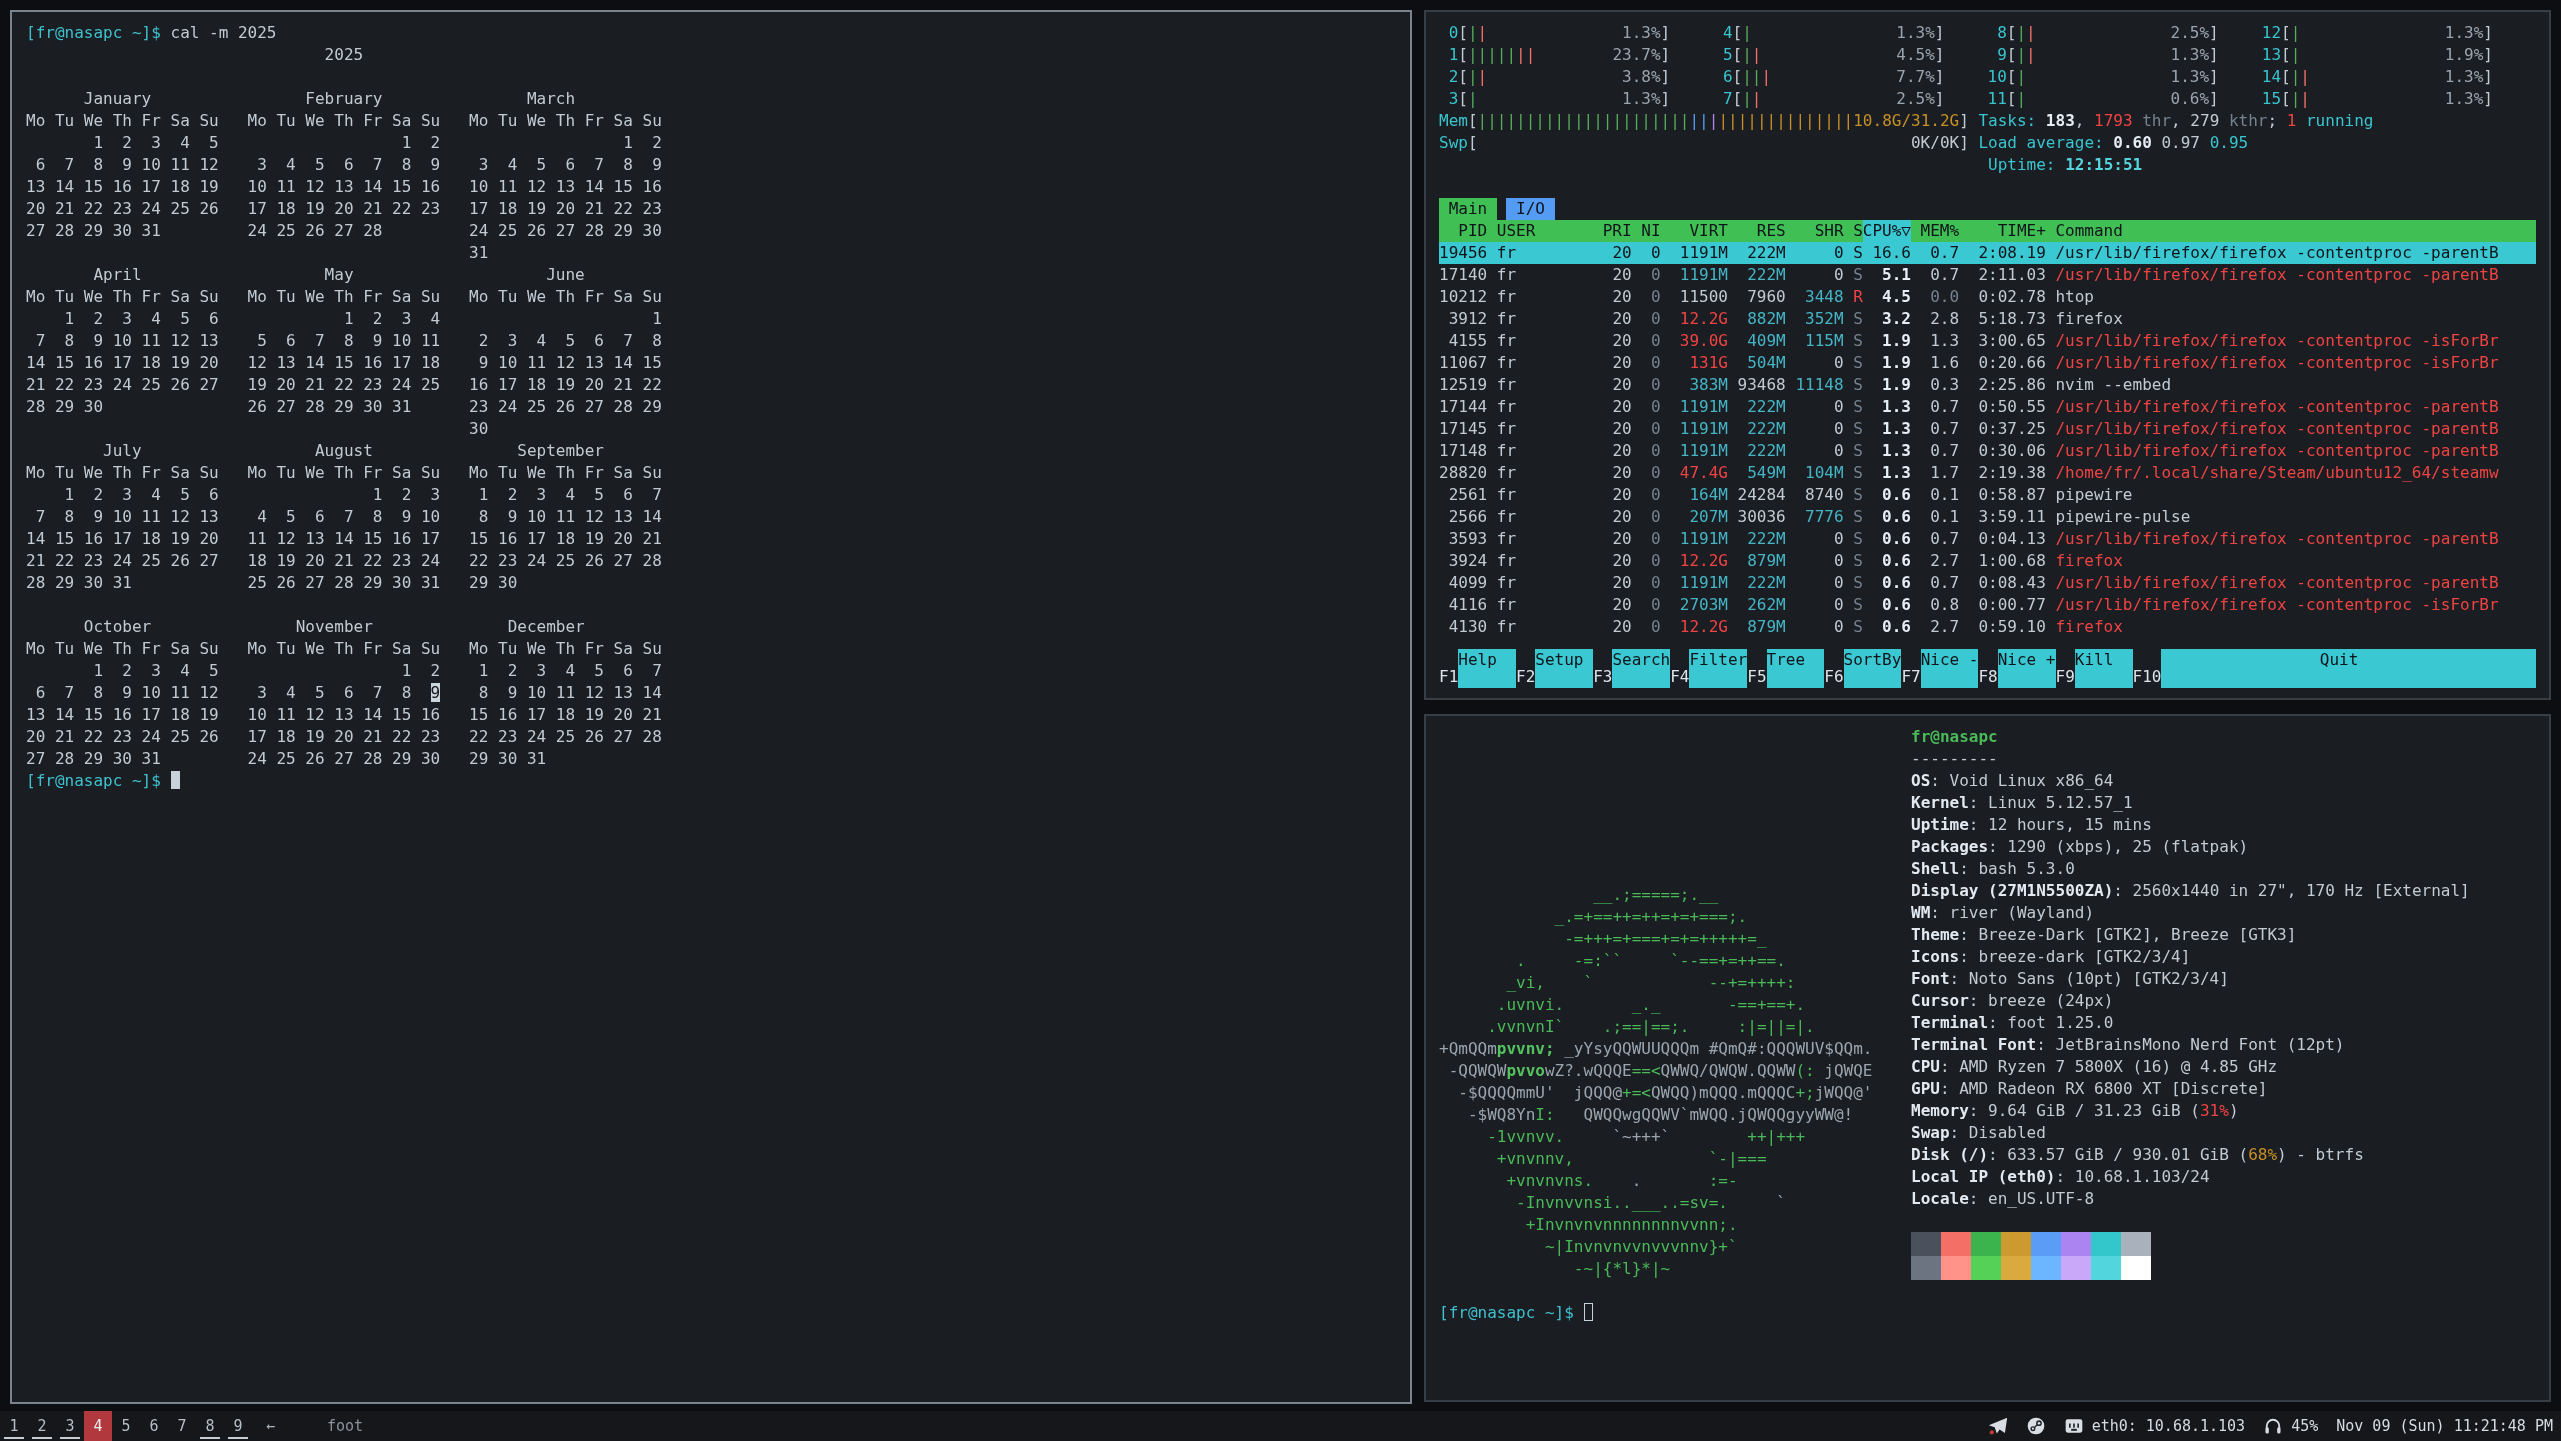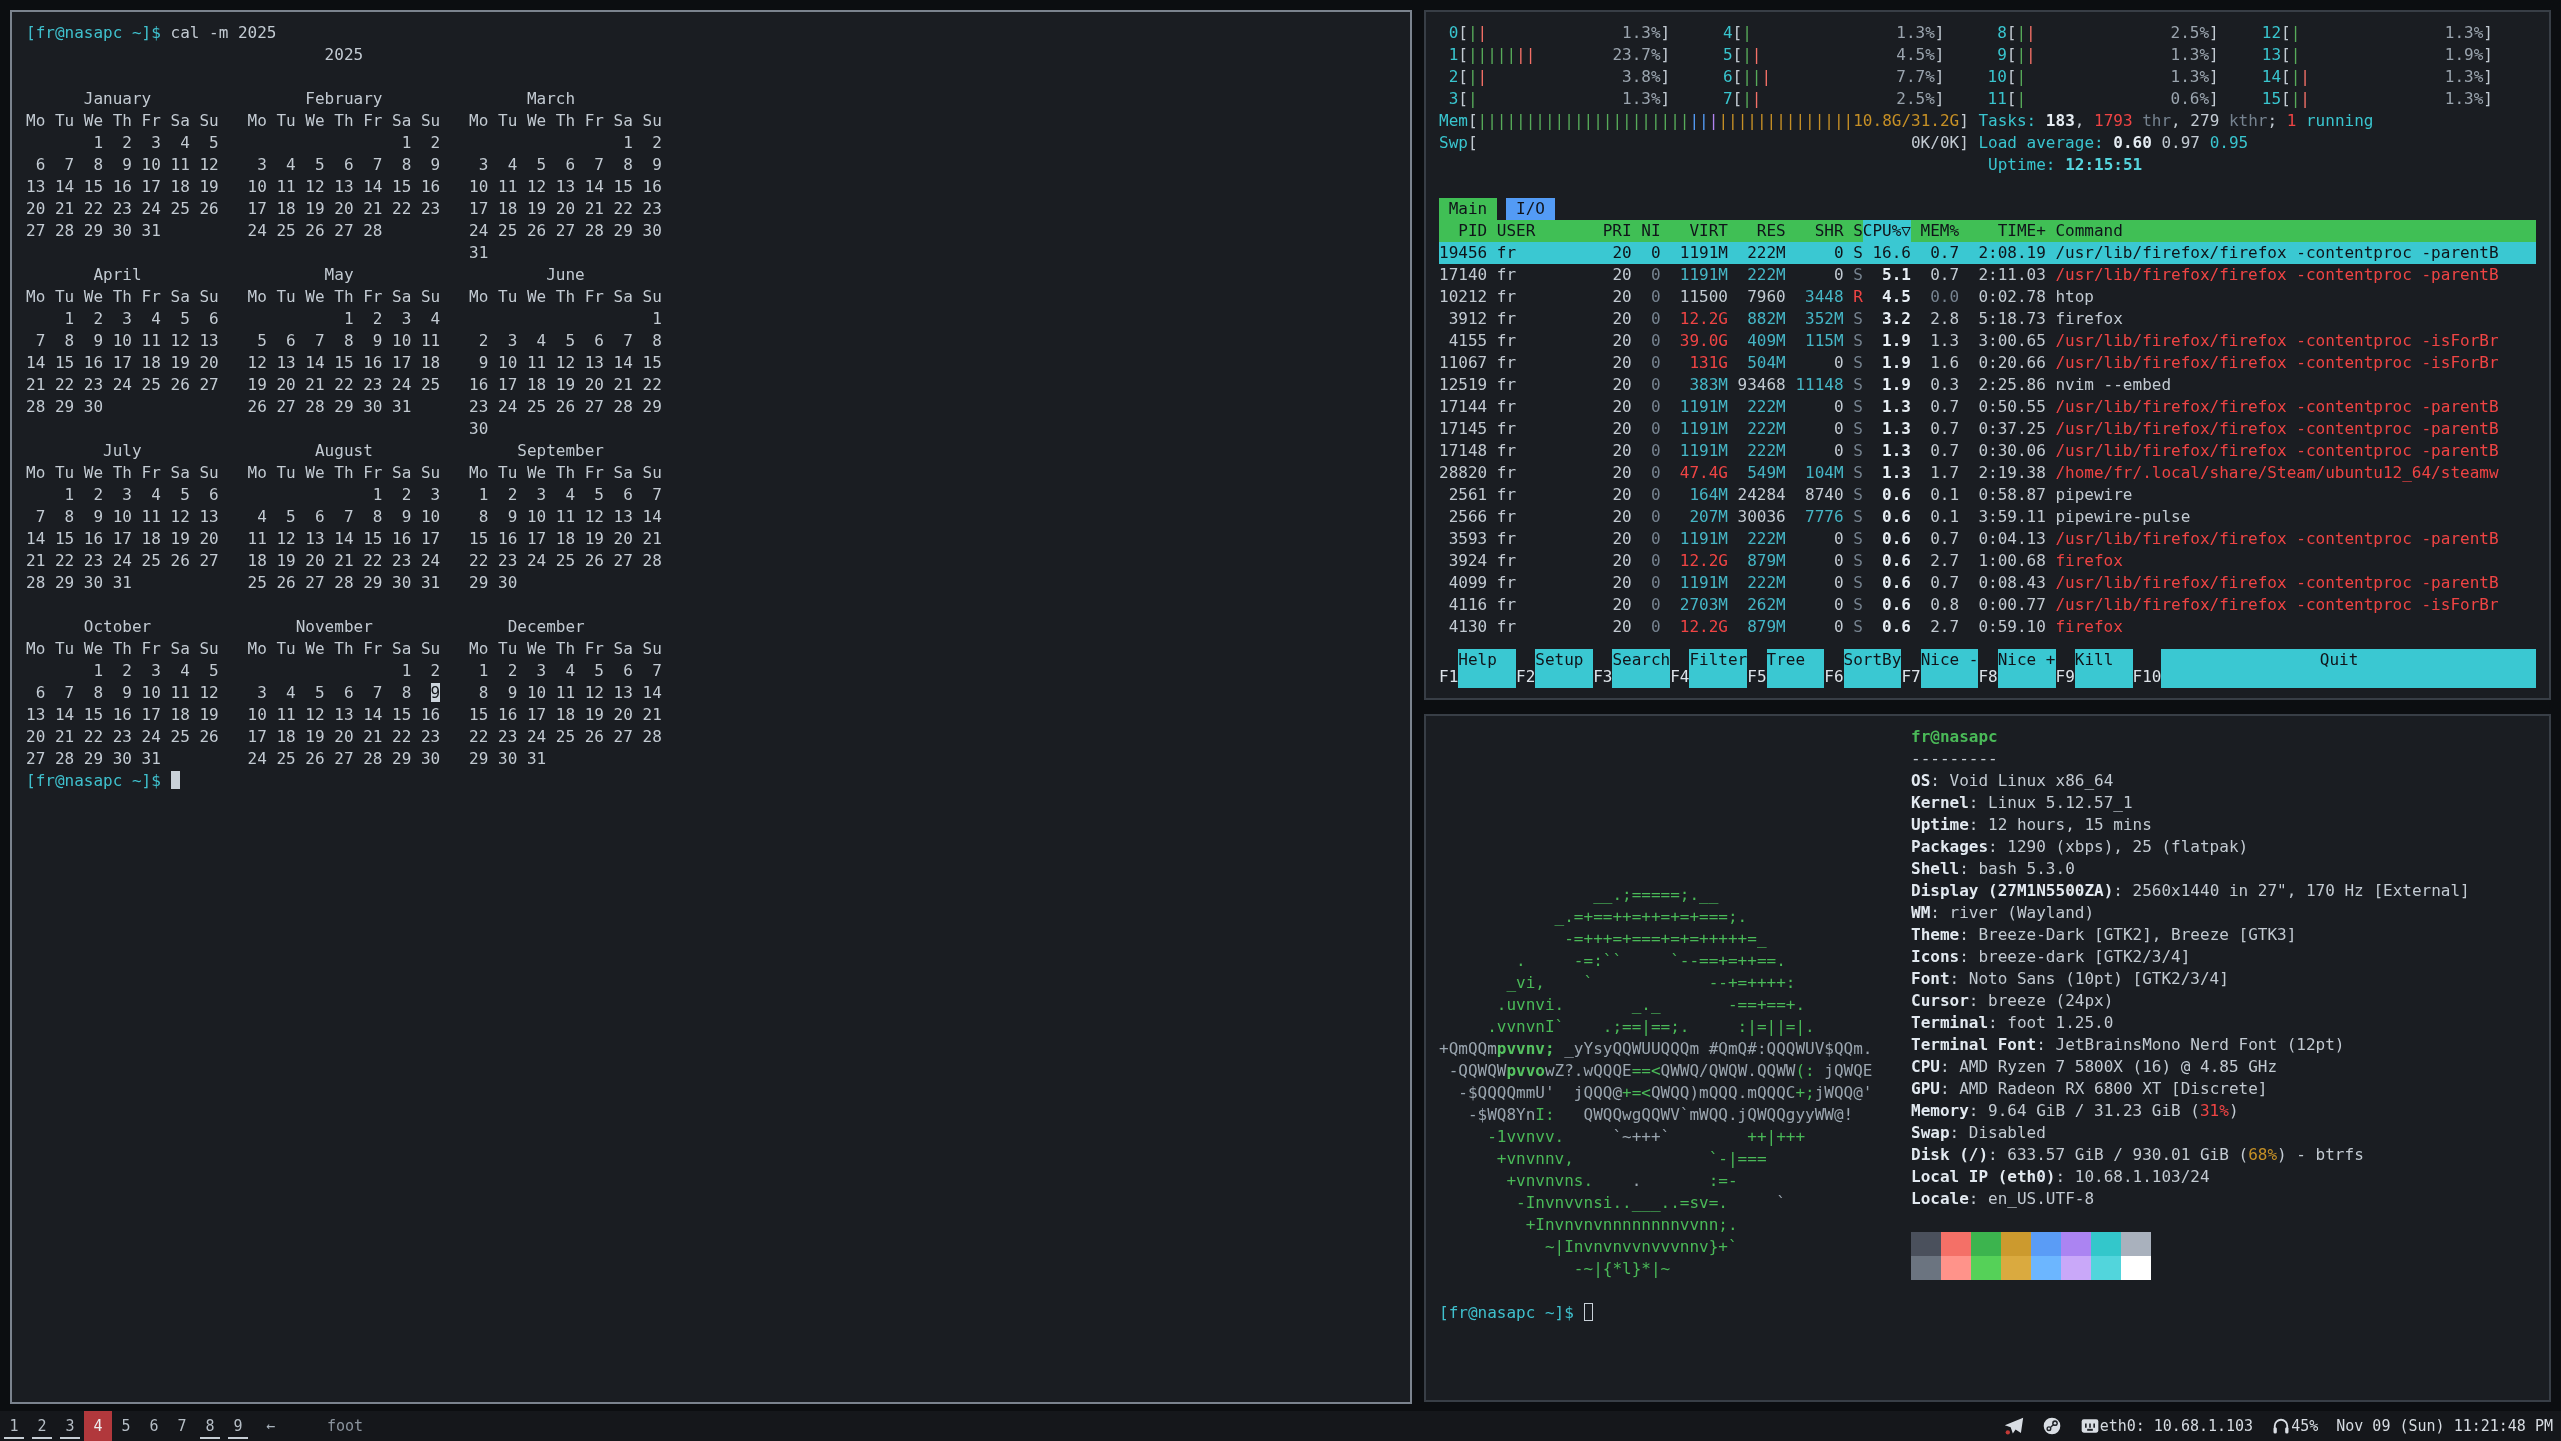--- a/index.html
+++ b/index.html
@@ -70,21 +70,21 @@
   #ff-last{margin-top:22px;}
   
   #statusbar{position:absolute;left:0;top:1411px;width:2561px;height:30px;background:#15171b;display:flex;align-items:center;font-size:15px;}
   #tags{display:flex;height:30px;}
   .tag{width:28px;height:30px;display:flex;align-items:center;justify-content:center;color:#b6bec6;position:relative;cursor:default;}
   .tag.occupied::after{content:"";position:absolute;left:4px;right:4px;bottom:2px;height:2px;background:#c6cdd4;}
   .tag.focused{background:#b1383c;color:#eceef0;}
   #layout-symbol{margin-left:14px;color:#aab4be;}
   #bar-title{margin-left:52px;color:#8b949e;}
   #bar-right{margin-left:auto;display:flex;align-items:center;gap:18px;padding-right:8px;color:#d6dbe1;}
-  .bar-group{display:flex;align-items:center;gap:0;}
+  .bar-group{display:flex;align-items:center;gap:8px;}
   .tray-icon{width:20px;height:20px;display:block;}
 </style>
 </head>
 <body>
 
 <div class="pane focused" id="left-pane">
   <div class="ff-line"><span class="c-pr">[fr@nasapc ~]$</span><span class="c-fg"> </span><span class="c-fg">cal -m 2025</span></div>
   <pre><span id="cal-before">                               2025
 
       January                February               March

